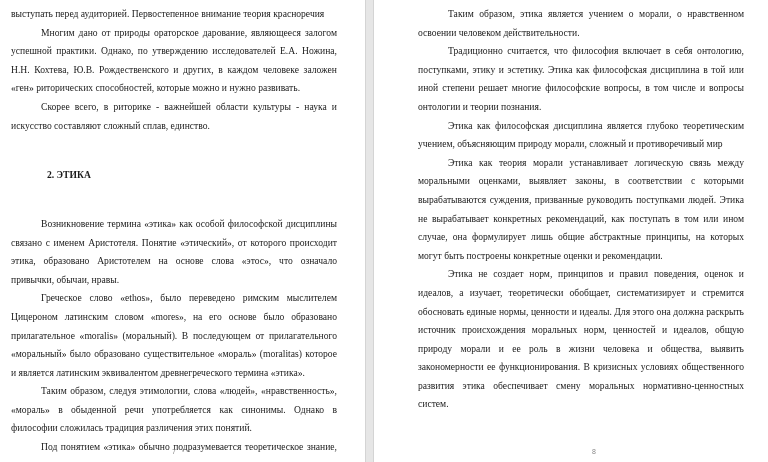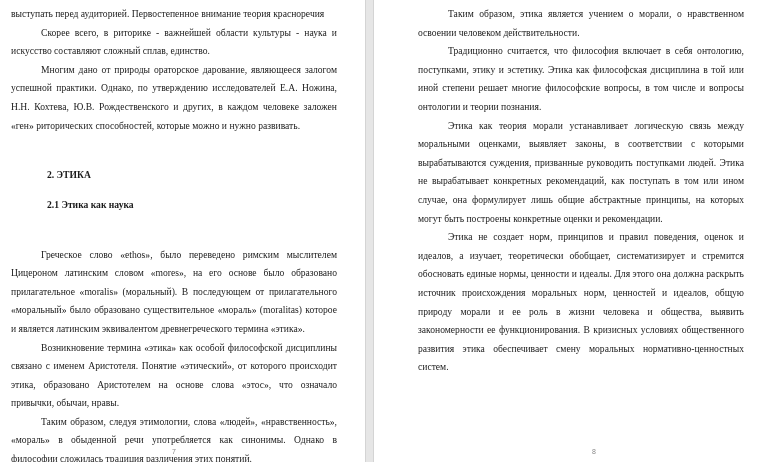--- a/index.html
+++ b/index.html
@@ -41,38 +41,38 @@
   }
   #page-left .pagenum { left: 172px; top: 448px; }
   #page-right .pagenum { left: 218px; top: 448px; }
 </style>
 </head>
 <body>
 
 <div class="page" id="page-left">
   <div class="text">
     <p class="noindent">выступать перед аудиторией. Первостепенное внимание теория красноречия</p>
+    <p>Многим дано от природы ораторское дарование, являющееся залогом успешной практики. Однако, по утверждению исследователей Е.А. Ножина, Н.Н. Кохтева, Ю.В. Рождественского и других, в каждом человеке заложен «ген» риторических способностей, которые можно и нужно развивать.</p>
     <p>Скорее всего, в риторике - важнейшей области культуры - наука и искусство составляют сложный сплав, единство.</p>
-    <p>Многим дано от природы ораторское дарование, являющееся залогом успешной практики. Однако, по утверждению исследователей Е.А. Ножина, Н.Н. Кохтева, Ю.В. Рождественского и других, в каждом человеке заложен «ген» риторических способностей, которые можно и нужно развивать.</p>
     <div class="blank"></div>
     <div class="heading">2. ЭТИКА</div>
-    <div class="heading">2.1 Этика как наука</div>
     <div class="blank"></div>
+    <p>Возникновение термина «этика» как особой философской дисциплины связано с именем Аристотеля. Понятие «этический», от которого происходит этика, образовано Аристотелем на основе слова «этос», что означало привычки, обычаи, нравы.</p>
     <p>Греческое слово «ethos», было переведено римским мыслителем Цицероном латинским словом «mores», на его основе было образовано прилагательное «moralis» (моральный). В последующем от прилагательного «моральный» было образовано существительное «мораль» (moralitas) которое и является латинским эквивалентом древнегреческого термина «этика».</p>
-    <p>Возникновение термина «этика» как особой философской дисциплины связано с именем Аристотеля. Понятие «этический», от которого происходит этика, образовано Аристотелем на основе слова «этос», что означало привычки, обычаи, нравы.</p>
     <p>Таким образом, следуя этимологии, слова «людей», «нравственность», «мораль» в обыденной речи употребляется как синонимы. Однако в философии сложилась традиция различения этих понятий.</p>
     <p>Под понятием «этика» обычно подразумевается теоретическое знание, наука.</p>
 
   </div>
   <div class="pagenum">7</div>
 </div>
 
 <div class="gap"></div>
 
 <div class="page" id="page-right">
   <div class="text">
     <p>Таким образом, этика является учением о морали, о нравственном освоении человеком действительности.</p>
     <p>Традиционно считается, что философия включает в себя онтологию, поступками, этику и эстетику. Этика как философская дисциплина в той или иной степени решает многие философские вопросы, в том числе и вопросы онтологии и теории познания.</p>
+    <p>Этика как философская дисциплина является глубоко теоретическим учением, объясняющим природу морали, сложный и противоречивый мир</p>
     <p>Этика как теория морали устанавливает логическую связь между моральными оценками, выявляет законы, в соответствии с которыми вырабатываются суждения, призванные руководить поступками людей. Этика не вырабатывает конкретных рекомендаций, как поступать в том или ином случае, она формулирует лишь общие абстрактные принципы, на которых могут быть построены конкретные оценки и рекомендации.</p>
     <p>Этика не создает норм, принципов и правил поведения, оценок и идеалов, а изучает, теоретически обобщает, систематизирует и стремится обосновать единые нормы, ценности и идеалы. Для этого она должна раскрыть источник происхождения моральных норм, ценностей и идеалов, общую природу морали и ее роль в жизни человека и общества, выявить закономерности ее функционирования. В кризисных условиях общественного развития этика обеспечивает смену моральных нормативно-ценностных систем.</p>
   </div>
   <div class="pagenum">8</div>
 </div>
 
 </body></html>

